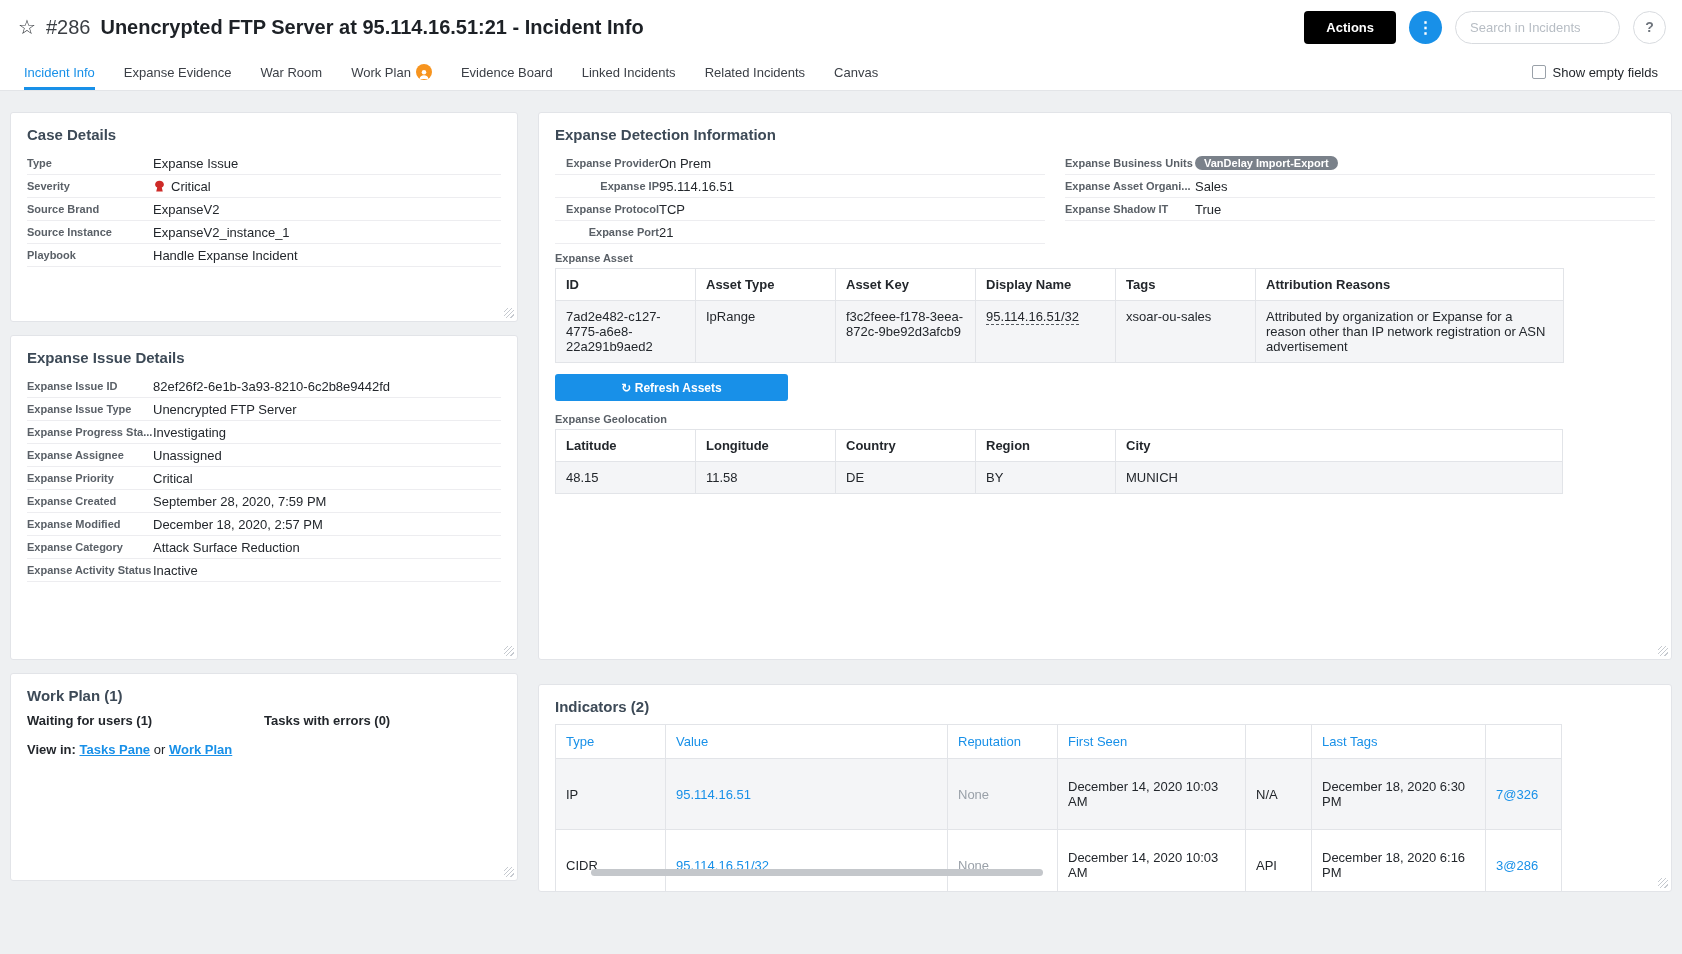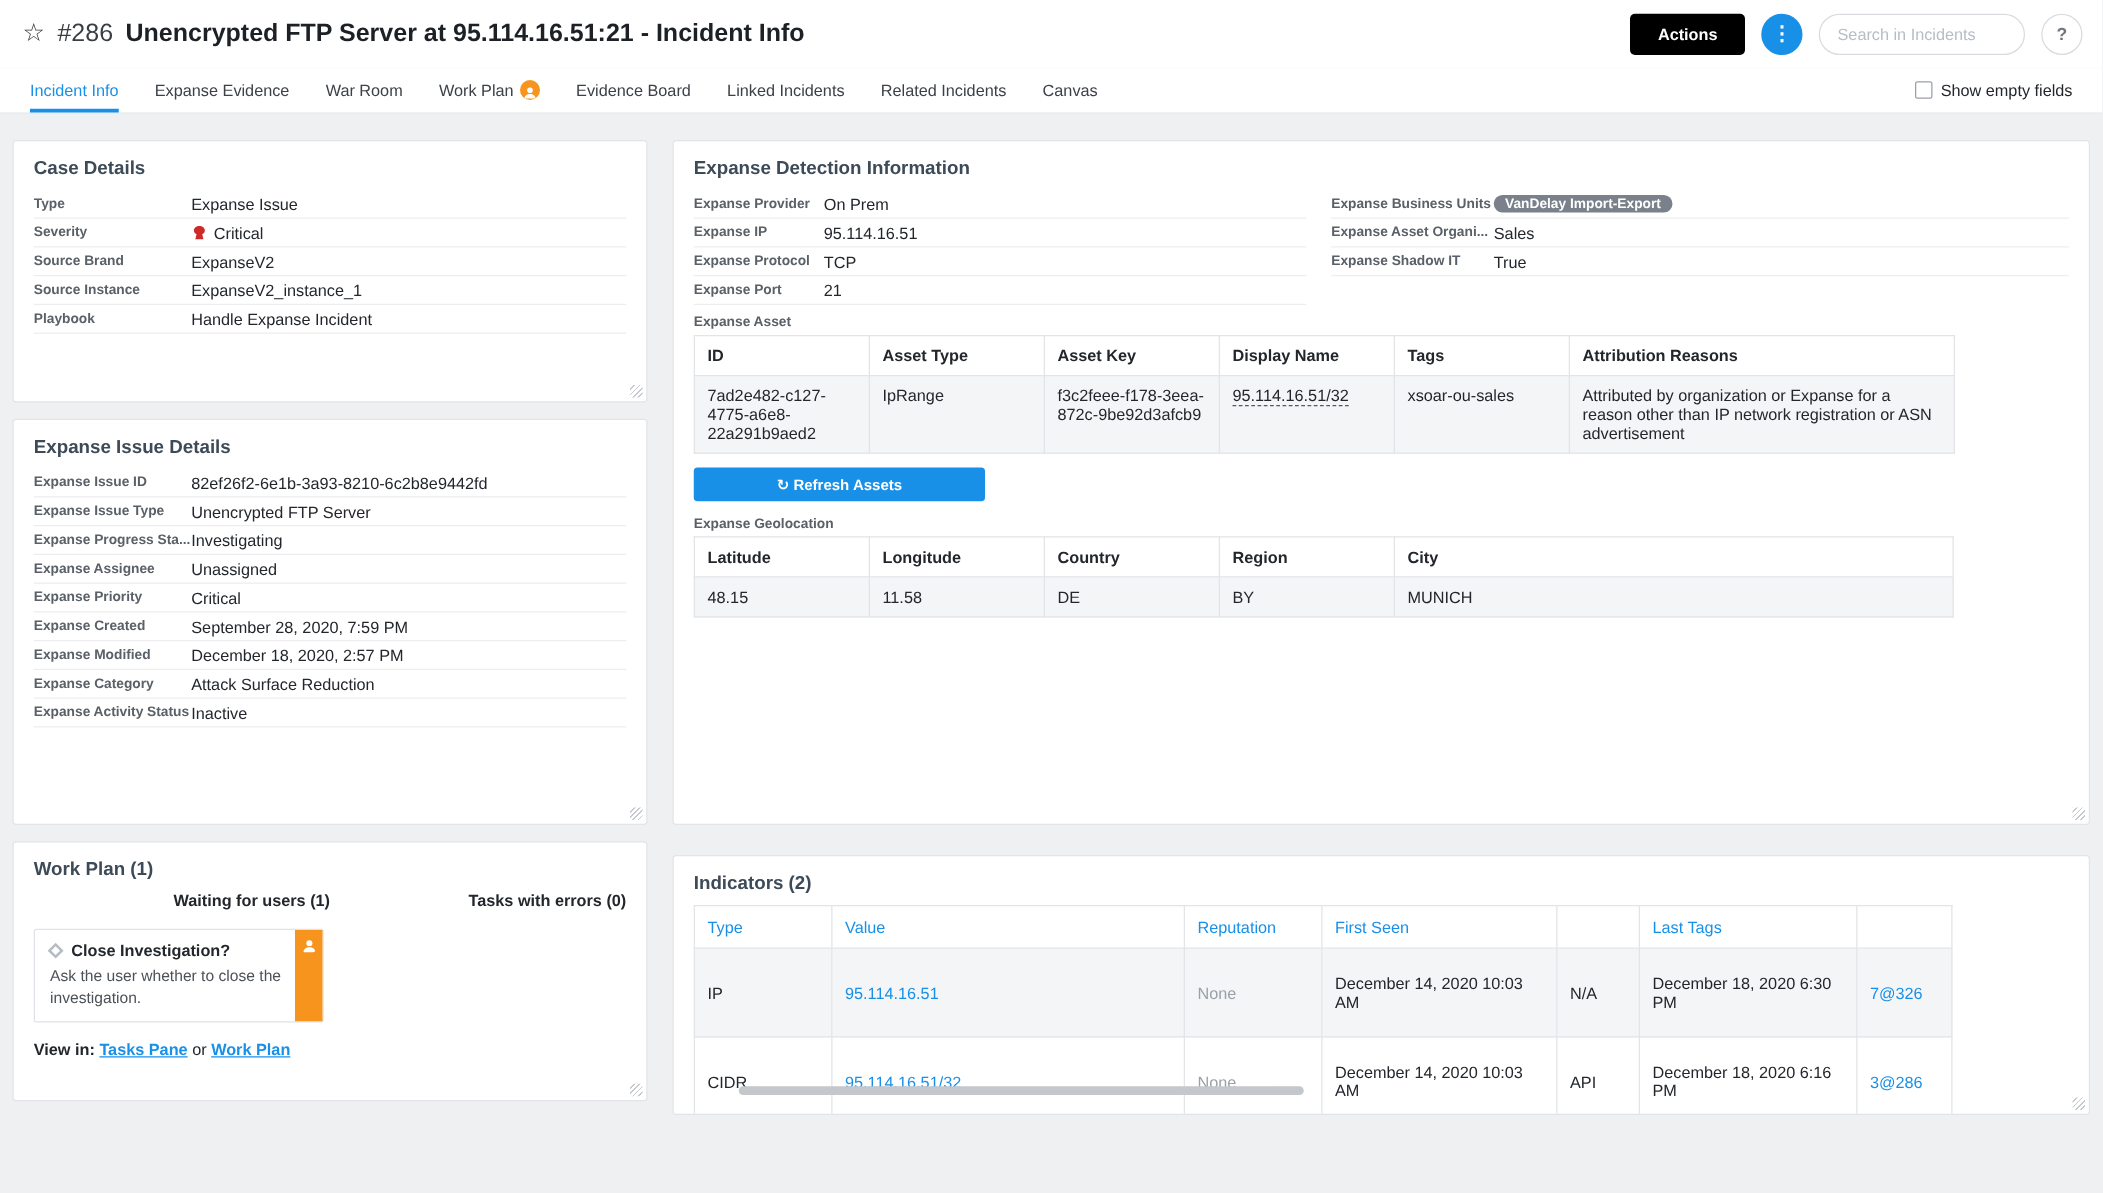--- a/index.html
+++ b/index.html
@@ -57,21 +57,21 @@
 
   
   .frow { display:flex; align-items:center; min-height:23px; border-bottom:1px solid #ededf0; padding:1px 0; }
   .flabel { width:126px; flex:none; font-size:11px; font-weight:700; color:#5a6067; overflow:hidden; white-space:nowrap; }
   .fvalue { font-size:13px; color:#23272c; display:flex; align-items:center; gap:5px; }
 
   
   .det-cols { display:flex; gap:20px; }
   .det-left { width:490px; flex:none; }
   .det-right { flex:1; }
-  .det-left .flabel { width:104px; }
+  .det-left .flabel { width:104px;text-align:right; }
   .det-right .flabel { width:130px; }
   .badge { background:#7a818a; color:#fff; font-size:11px; font-weight:700; padding:1px 9px; border-radius:9px; }
   .section-label { font-size:11px; font-weight:700; color:#5a6067; margin:8px 0 4px; }
 
   table.tbl { border-collapse:collapse; font-size:13px; table-layout:fixed; }
   .tbl th, .tbl td { border:1px solid #e2e4e8; padding:8px 10px; text-align:left; vertical-align:top;
                      word-wrap:break-word; overflow-wrap:break-word; }
   .tbl th { font-weight:700; color:#23272c; background:#fff; }
   .tbl tr.shade td { background:#f4f5f7; }
   .num { text-align:right; }
@@ -82,21 +82,21 @@
 
   
   .ind-tbl th { color:#1890e8; font-weight:400; padding:9px 10px; cursor:pointer; }
   .ind-tbl td { padding:20px 10px; vertical-align:middle; }
   .link { color:#1890e8; cursor:pointer; }
   .muted { color:#9aa1a9; }
   .hscroll { position:absolute; left:52px; bottom:15px; width:452px; height:7px; border-radius:4px;
              background:#c4c7cb; cursor:pointer; }
 
   
-  .wp-sections { display:flex; margin-top:4px;text-align:right; }
+  .wp-sections { display:flex; margin-top:4px; }
   .wp-sec { flex:1; font-size:13px; font-weight:700; color:#23272c; }
   .task-card { margin-top:15px; width:232px; min-height:66px; border:1px solid #dfe2e6; border-radius:2px;
                position:relative; padding:9px 30px 10px 12px; cursor:pointer; }
   .task-strip { position:absolute; right:0; top:0; bottom:0; width:22px; background:#f7941e;
                 display:flex; justify-content:center; align-items:flex-start; padding-top:3px; }
   .task-title-row { display:flex; align-items:center; gap:8px; font-weight:700; font-size:13px; color:#23272c; }
   .diamond { width:9px; height:9px; border:2px solid #b6bcc3; transform:rotate(45deg); flex:none; }
   .task-desc { font-size:12.5px; color:#4d5258; margin-top:5px; line-height:1.35; }
   .view-in { margin-top:14px; font-size:13px; }
   .view-in .lbl { font-weight:700; }
@@ -229,35 +229,20 @@
         <span class="fvalue">Inactive</span>
       </div>
       <span class="rsz"></span>
     </section>
 
     <section class="card card-workplan">
       <h2>Work Plan (1)</h2>
       <div class="wp-sections">
         <div class="wp-sec">Waiting for users (1)</div>
         <div class="wp-sec">Tasks with errors (0)</div>
-      </div>
-      <div class="task-card">
-        <div class="task-title-row">
-          <span class="diamond"></span>
-          <span>Close Investigation?</span>
-        </div>
-        <div class="task-desc">Ask the user whether to close the investigation.</div>
-        <div class="task-strip">
-          <span class="person-badge" style="background:transparent;">
-            <svg width="13" height="13" viewBox="0 0 16 16">
-                <circle cx="8" cy="5.6" r="3" fill="#fff"></circle>
-                <path d="M2.2 14.5c0-3.1 2.6-4.8 5.8-4.8s5.8 1.7 5.8 4.8z" fill="#fff"></path>
-              </svg>
-          </span>
-        </div>
       </div>
       <div class="view-in">
         <span class="lbl">View in:</span>
         <a>Tasks Pane</a>
         <span>or</span>
         <a>Work Plan</a>
       </div>
       <span class="rsz"></span>
     </section>
   </div>

